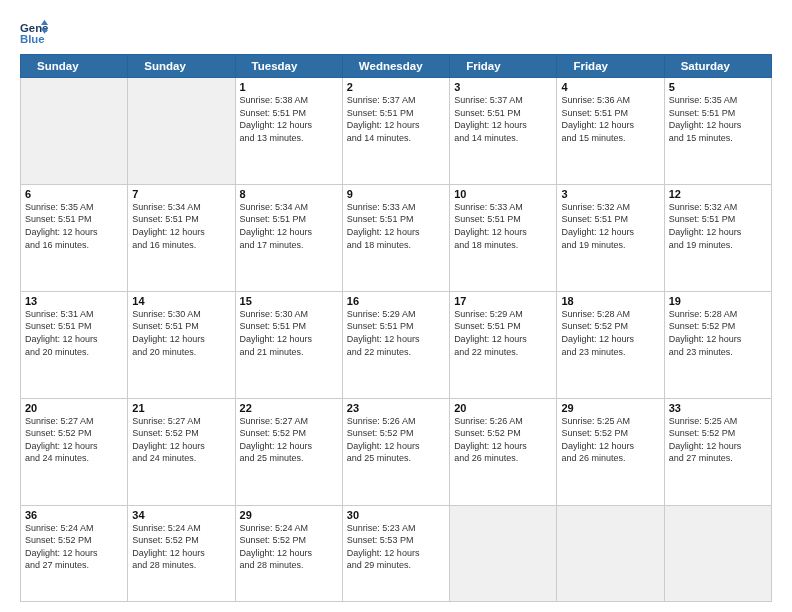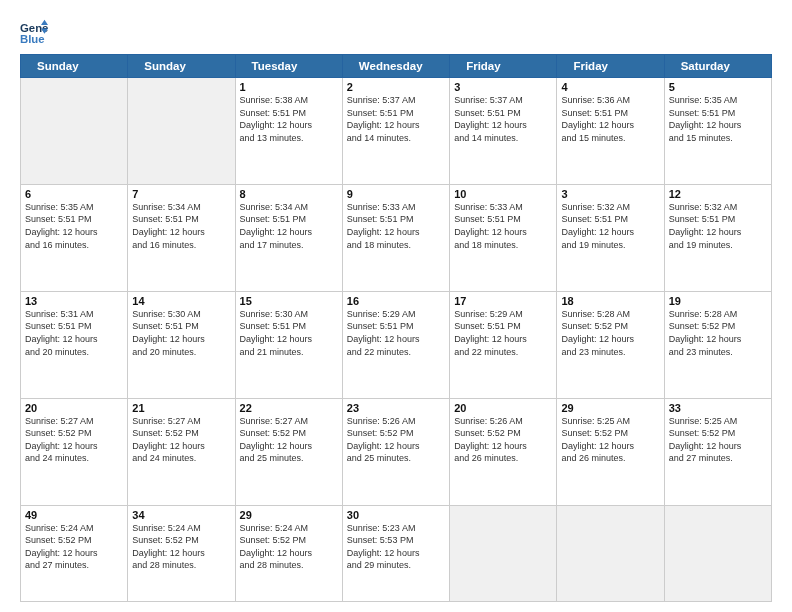--- a/index.html
+++ b/index.html
@@ -233,21 +233,21 @@
             <div class="day-number">29</div>
             <div class="day-info">Sunrise: 5:25 AM<br>Sunset: 5:52 PM<br>Daylight: 12 hours<br>and 26 minutes.</div>
           </td>
           <td>
             <div class="day-number">33</div>
             <div class="day-info">Sunrise: 5:25 AM<br>Sunset: 5:52 PM<br>Daylight: 12 hours<br>and 27 minutes.</div>
           </td>
         </tr>
         <tr>
           <td>
-            <div class="day-number">49</div>
+            <div class="day-number">36</div>
             <div class="day-info">Sunrise: 5:24 AM<br>Sunset: 5:52 PM<br>Daylight: 12 hours<br>and 27 minutes.</div>
           </td>
           <td>
             <div class="day-number">34</div>
             <div class="day-info">Sunrise: 5:24 AM<br>Sunset: 5:52 PM<br>Daylight: 12 hours<br>and 28 minutes.</div>
           </td>
           <td>
             <div class="day-number">29</div>
             <div class="day-info">Sunrise: 5:24 AM<br>Sunset: 5:52 PM<br>Daylight: 12 hours<br>and 28 minutes.</div>
           </td>

